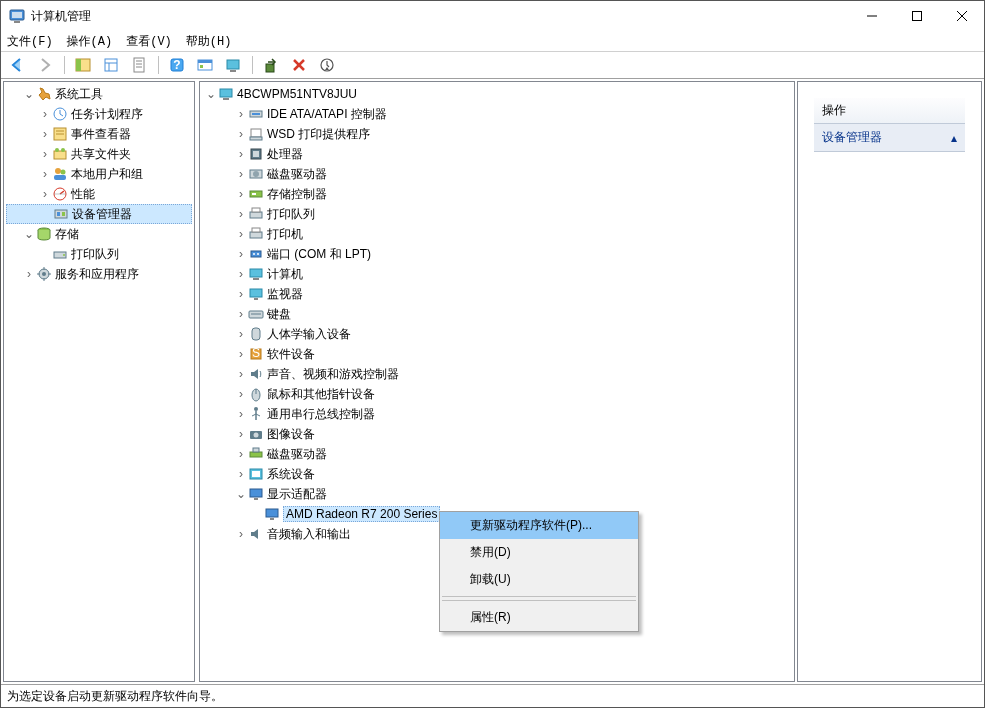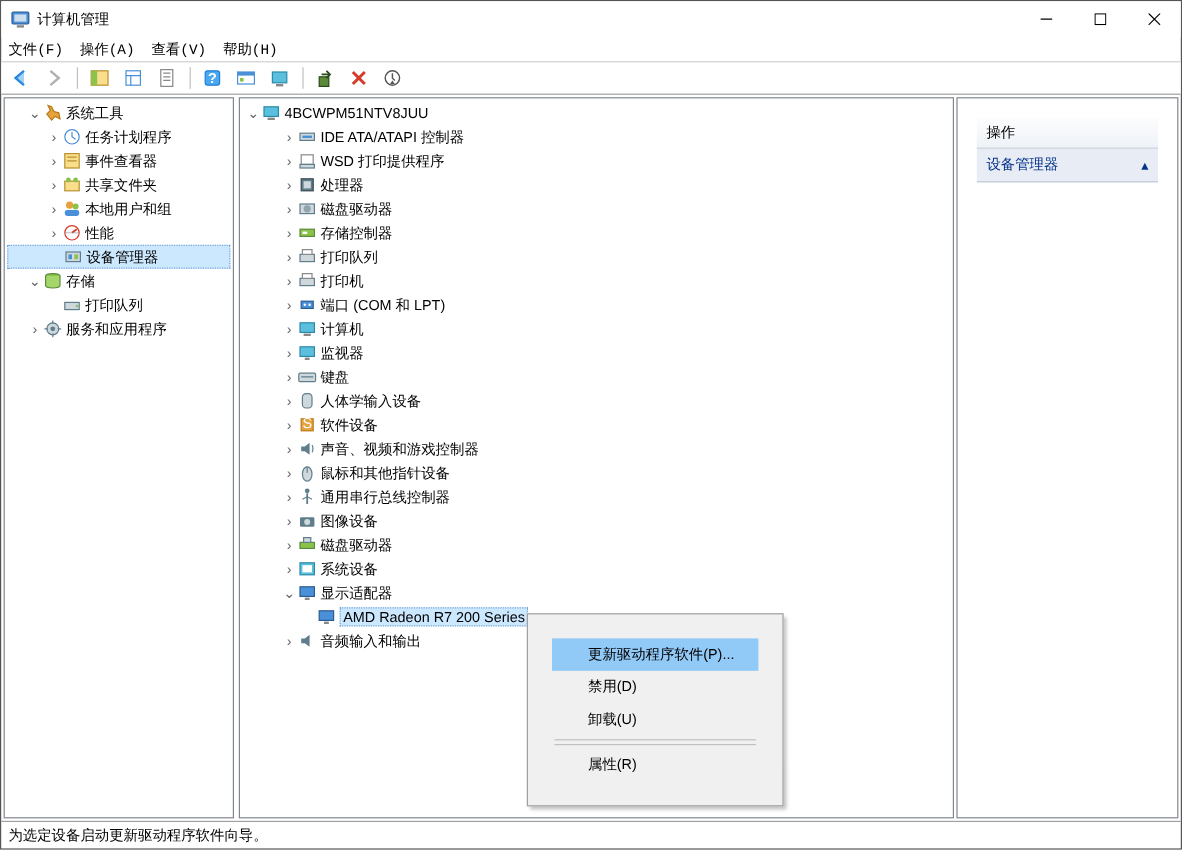--- a/index.html
+++ b/index.html
@@ -25,21 +25,21 @@
 .rightpane .sect { background:#e8edf5; border-bottom:1px solid #c0cad8; padding:5px 8px; color:#06338a; display:flex; justify-content:space-between; align-items:center; }
 .rightpane .item { padding:6px 18px; display:flex; justify-content:space-between; align-items:center; }
 .tree { padding:2px; }
 .node { display:flex; align-items:center; height:20px; padding-left:2px; white-space:nowrap; cursor:default; }
 .node.sel { background:#cce8ff; border:1px dotted #7aa7d8; }
 .node .tw { width:14px; text-align:center; color:#666; font-size:12px; cursor:pointer; }
 .node .ic { width:16px; height:16px; margin-right:3px; display:flex; align-items:center; justify-content:center; }
 .indent1 { padding-left:16px; }
 .indent2 { padding-left:32px; }
 .indent3 { padding-left:48px; }
-.ctxmenu { position:absolute; background:#f0f0f0; border:1px solid #a0a0a0; box-shadow:3px 3px 3px rgba(0,0,0,0.25); padding:20px; z-index:10; min-width:200px; }
+.ctxmenu { position:absolute; background:#f0f0f0; border:1px solid #a0a0a0; box-shadow:3px 3px 3px rgba(0,0,0,0.25); padding:0; z-index:10; min-width:200px; }
 .ctxmenu .mi { padding:5px 20px 5px 30px; cursor:default; }
 .ctxmenu .mi.hl { background:#91c9f7; }
 .ctxmenu .msep { height:1px; background:#c0c0c0; margin:3px 2px; }
 .statusbar { height:22px; display:flex; align-items:center; padding:0 6px; font-size:12px; }
 .devsel { background:#cce8ff; border:1px dotted #7aa7d8; padding:0 2px; }
 .ic svg, .title-icon svg, .tool svg { display:block; }
 </style>
 </head>
 <body>
 

